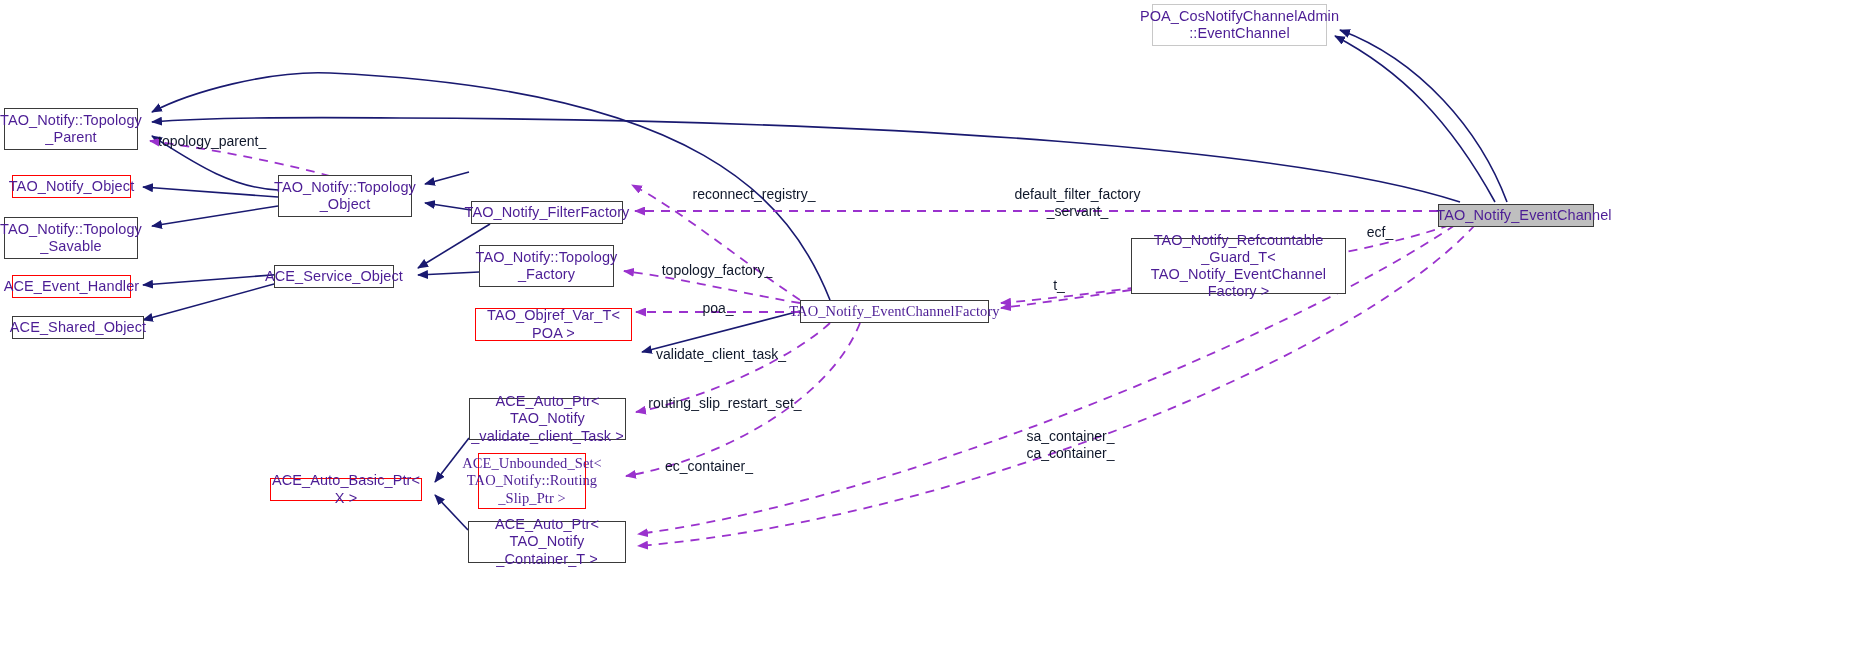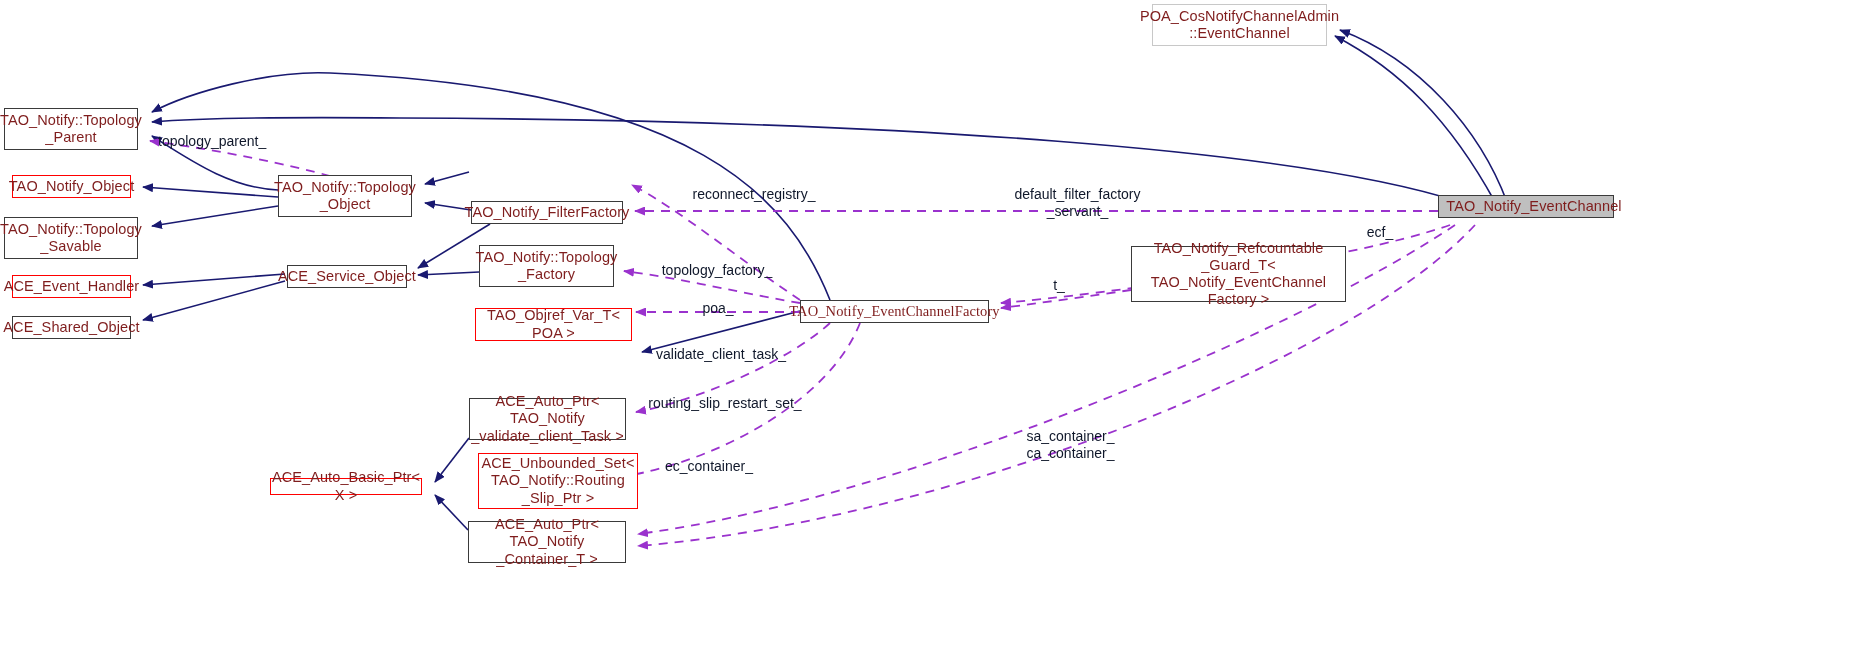--- a/index.html
+++ b/index.html
@@ -11,21 +11,21 @@
     font-family:"Liberation Sans","DejaVu Sans",sans-serif;
     overflow:hidden;
   }
   svg#edges{position:absolute;left:0;top:0;width:1860px;height:667px;pointer-events:none;}
   .node{
     position:absolute;
     box-sizing:border-box;
     display:flex;align-items:center;justify-content:center;
     text-align:center;
     background:#ffffff;
-    color:#7f1d1d;
+    color:#4c1d95;
     font-size:14.5px;
     line-height:1.18;
     letter-spacing:0.1px;
     white-space:pre-line;
     border:1px solid #404040;
     z-index:3;
   }
   .node.b-dark{border:1.6px solid #3a3a3a;}
   .node.b-red{border:1.6px solid #ff0000;}
   .node.b-light{border:1.2px solid #c8c8c8;}
@@ -115,43 +115,43 @@
       <path d="M1450,225 C1350,260 1100,295 1001,303"></path>
     </g>
   </svg>
 
   <div class="node b-dark" style="left:4px;top:108px;width:134px;height:42px;">TAO_Notify::Topology
 _Parent</div>
   <div class="node b-red" style="left:12px;top:175px;width:119px;height:23px;">TAO_Notify_Object</div>
   <div class="node b-dark" style="left:4px;top:217px;width:134px;height:42px;">TAO_Notify::Topology
 _Savable</div>
   <div class="node b-red" style="left:12px;top:275px;width:119px;height:23px;">ACE_Event_Handler</div>
-  <div class="node b-dark" style="left:12px;top:316px;width:119px;height:23px;text-align:center;">ACE_Shared_Object</div>
+  <div class="node b-dark" style="left:12px;top:316px;width:132px;height:23px;text-align:center;">ACE_Shared_Object</div>
   <div class="node b-dark" style="left:278px;top:175px;width:134px;height:42px;">TAO_Notify::Topology
 _Object</div>
-  <div class="node b-dark" style="left:287px;top:265px;width:120px;height:23px;">ACE_Service_Object</div>
-  <div class="node b-red" style="left:270px;top:478px;width:152px;height:17px;">ACE_Auto_Basic_Ptr&lt; X &gt;</div>
+  <div class="node b-dark" style="left:274px;top:265px;width:120px;height:23px;">ACE_Service_Object</div>
+  <div class="node b-red" style="left:270px;top:478px;width:152px;height:23px;">ACE_Auto_Basic_Ptr&lt; X &gt;</div>
   <div class="node b-dark" style="left:471px;top:201px;width:152px;height:23px;">TAO_Notify_FilterFactory</div>
   <div class="node b-dark" style="left:479px;top:245px;width:135px;height:42px;">TAO_Notify::Topology
 _Factory</div>
   <div class="node b-red" style="left:468px;top:308px;width:157px;height:33px;margin-left:7px;">TAO_Objref_Var_T&lt; POA &gt;</div>
   <div class="node b-dark" style="left:469px;top:398px;width:157px;height:42px;">ACE_Auto_Ptr&lt; TAO_Notify
 _validate_client_Task &gt;</div>
-  <div class="node b-red" style="left:478px;top:453px;width:160px;height:56px;">ACE_Unbounded_Set&lt;
+  <div class="node b-red" style="left:478px;top:453px;width:108px;height:56px;font-family:Liberation Serif, serif;">ACE_Unbounded_Set&lt;
 TAO_Notify::Routing
 _Slip_Ptr &gt;</div>
   <div class="node b-dark" style="left:468px;top:521px;width:158px;height:42px;">ACE_Auto_Ptr&lt; TAO_Notify
 _Container_T &gt;</div>
   <div class="node b-dark" style="left:800px;top:300px;width:189px;height:23px;font-family:Liberation Serif, serif;">TAO_Notify_EventChannelFactory</div>
-  <div class="node b-dark" style="left:1131px;top:246px;width:215px;height:56px;">TAO_Notify_Refcountable
+  <div class="node b-dark" style="left:1131px;top:238px;width:215px;height:56px;">TAO_Notify_Refcountable
 _Guard_T&lt; TAO_Notify_EventChannel
 Factory &gt;</div>
   <div class="node b-light" style="left:1152px;top:4px;width:175px;height:42px;">POA_CosNotifyChannelAdmin
 ::EventChannel</div>
-  <div class="node fill-gray" style="left:1438px;top:195px;width:176px;height:23px;padding-left:16px;">TAO_Notify_EventChannel</div>
+  <div class="node fill-gray" style="left:1438px;top:204px;width:156px;height:23px;padding-left:16px;">TAO_Notify_EventChannel</div>
 
   <div class="edge-label" style="left:158px;top:133px;width:100px;">topology_parent_</div>
   <div class="edge-label" style="left:683px;top:186px;width:128px;margin-left:7px;">reconnect_registry_</div>
   <div class="edge-label" style="left:661px;top:262px;width:112px;">topology_factory_</div>
   <div class="edge-label" style="left:698px;top:300px;width:40px;">poa_</div>
   <div class="edge-label" style="left:652px;top:346px;width:138px;">validate_client_task_</div>
   <div class="edge-label" style="left:645px;top:395px;width:160px;">routing_slip_restart_set_</div>
   <div class="edge-label" style="left:660px;top:458px;width:98px;">ec_container_</div>
   <div class="edge-label" style="left:1010px;top:186px;width:135px;">default_filter_factory
 _servant_</div>

